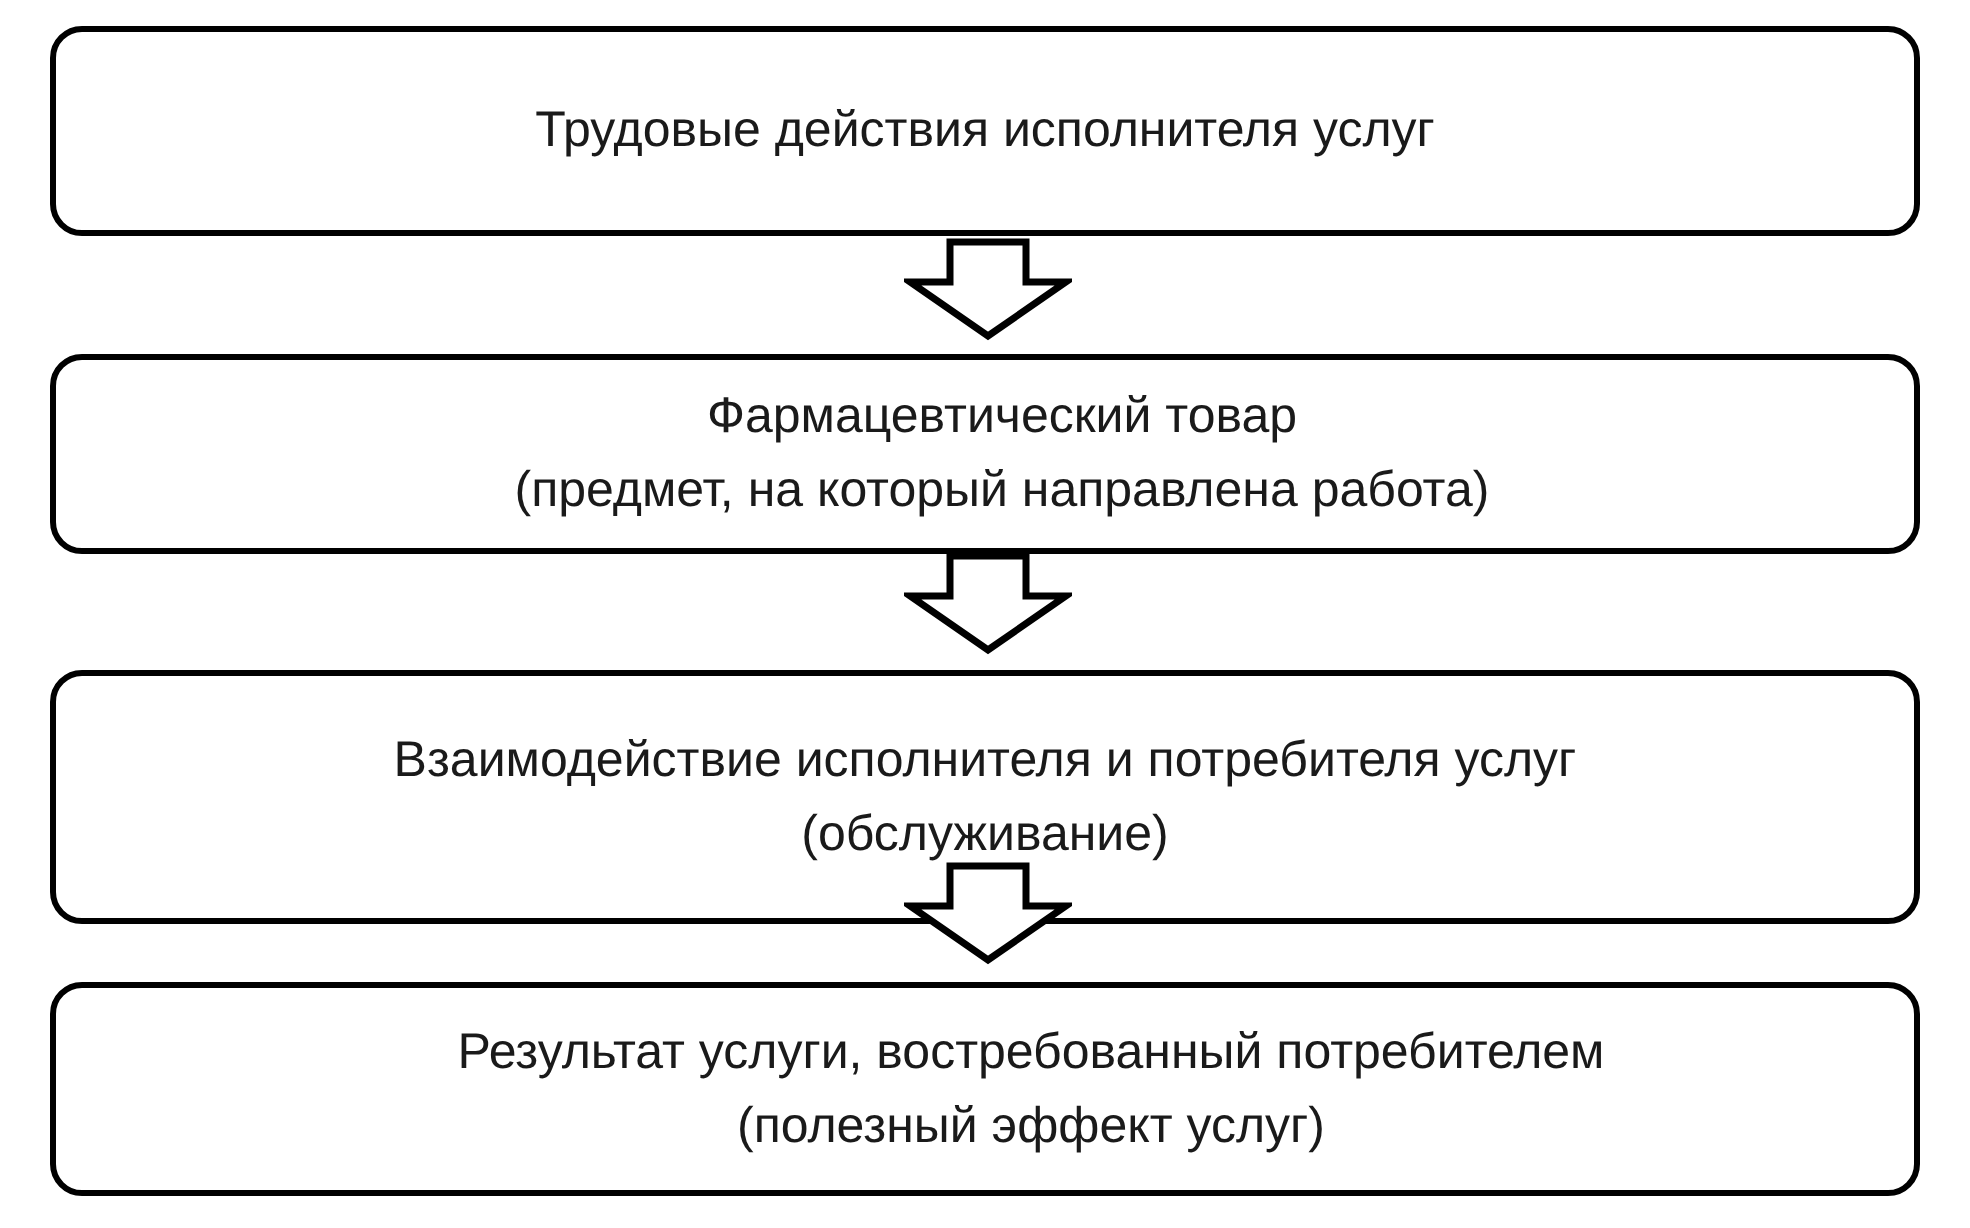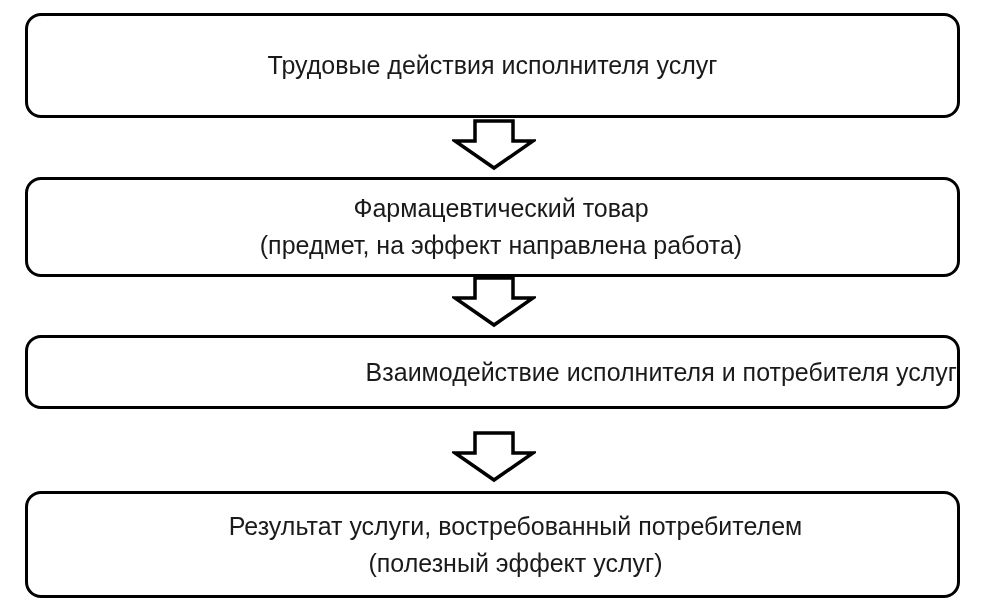--- a/index.html
+++ b/index.html
@@ -27,21 +27,21 @@
     flex-direction: column;
     justify-content: center;
     align-items: center;
     text-align: center;
     color: var(--text, #1a1a1a);
     font-size: 25px;
     line-height: 37px;
   }
   .box1 { top: 13px;  height: 105px; }
   .box2 { top: 177px; height: 100px; padding-left: 17px; }
-  .box3 { top: 335px; height: 74px; align-items: flex-end;  }
+  .box3 { top: 335px; height: 127px;  }
   .box4 { top: 491px; height: 107px; padding-left: 46px; }
   .arrow {
     position: absolute;
     left: 452px;
     width: 84px;
     height: 52px;
     line-height: 0;
   }
   .arrow1 { top: 119px; }
   .arrow2 { top: 276px; }
@@ -64,31 +64,32 @@
   </div>
 
   <div class="arrow arrow1">
     <svg width="84" height="52" viewBox="0 0 84 52" xmlns="http://www.w3.org/2000/svg">
       <polygon points="23,2 61,2 61,22 81,22 42,49 3,22 23,22"></polygon>
     </svg>
   </div>
 
   <div class="box box2">
     <div>Фармацевтический товар</div>
-    <div>(предмет, на эффект направлена работа)</div>
+    <div>(предмет, на который направлена работа)</div>
   </div>
 
   <div class="arrow arrow2">
     <svg width="84" height="52" viewBox="0 0 84 52" xmlns="http://www.w3.org/2000/svg">
       <polygon points="23,2 61,2 61,22 81,22 42,49 3,22 23,22"></polygon>
     </svg>
   </div>
 
   <div class="box box3">
     <div>Взаимодействие исполнителя и потребителя услуг</div>
+    <div>(обслуживание)</div>
   </div>
 
   <div class="arrow arrow3">
     <svg width="84" height="52" viewBox="0 0 84 52" xmlns="http://www.w3.org/2000/svg">
       <polygon points="23,2 61,2 61,22 81,22 42,49 3,22 23,22"></polygon>
     </svg>
   </div>
 
   <div class="box box4">
     <div>Результат услуги, востребованный потребителем</div>

